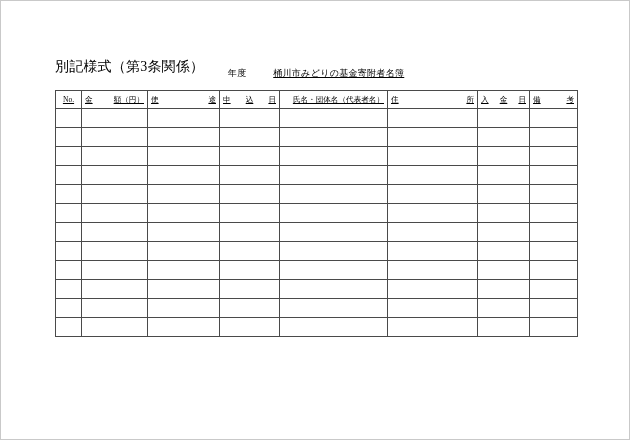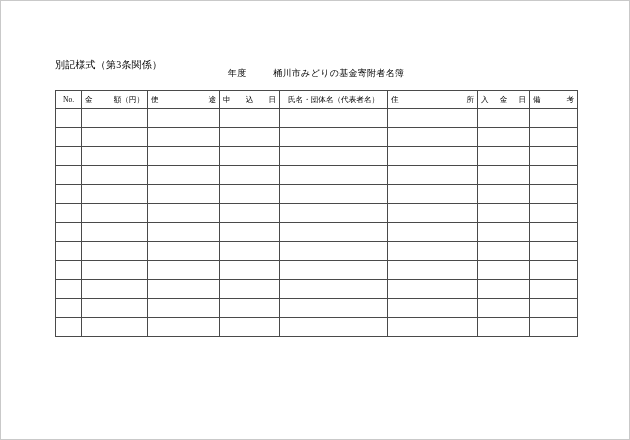--- a/index.html
+++ b/index.html
@@ -20,21 +20,21 @@
     width: 630px;
     height: 440px;
     background: #ffffff;
     box-sizing: border-box;
     border: 1px solid #c9c9c9;
   }
   .doc-label {
     position: absolute;
     left: 54px;
     top: 57px;
-    font-size: 10px;
+    font-size: 14px;
     color: #000;
     letter-spacing: 0.2px;
     white-space: nowrap;
     text-align: right;
   }
   .title-row {
     position: absolute;
     left: 54px;
     top: 66px;
     width: 522px;
@@ -45,28 +45,30 @@
   .title-row .fy {
     letter-spacing: 0.5px;
     text-align: right;
   }
   .title-row .gap {
     display: inline-block;
     width: 22px;
   }
   .title-row .main-title {
     letter-spacing: 0.3px;
+    text-decoration: underline;
   }
   table.register {
     position: absolute;
     left: 54px;
     top: 89px;
     width: 522px;
     border-collapse: collapse;
     table-layout: fixed;
+    text-decoration: underline;
   }
   table.register th,
   table.register td {
     border: 1px solid #4a4a4a;
     height: 18px;
     padding: 0 3px;
     font-size: 7.6px;
     font-weight: normal;
     color: #000;
     vertical-align: middle;
@@ -135,21 +137,21 @@
             <span>途</span>
           </span>
         </th>
         <th>
           <span class="spread">
             <span>申</span>
             <span>込</span>
             <span>日</span>
           </span>
         </th>
-        <th style="text-align:center">
+        <th style="text-align:right">
           <span>氏名・団体名（代表者名）</span>
         </th>
         <th>
           <span class="spread">
             <span>住</span>
             <span>所</span>
           </span>
         </th>
         <th>
           <span class="spread">

